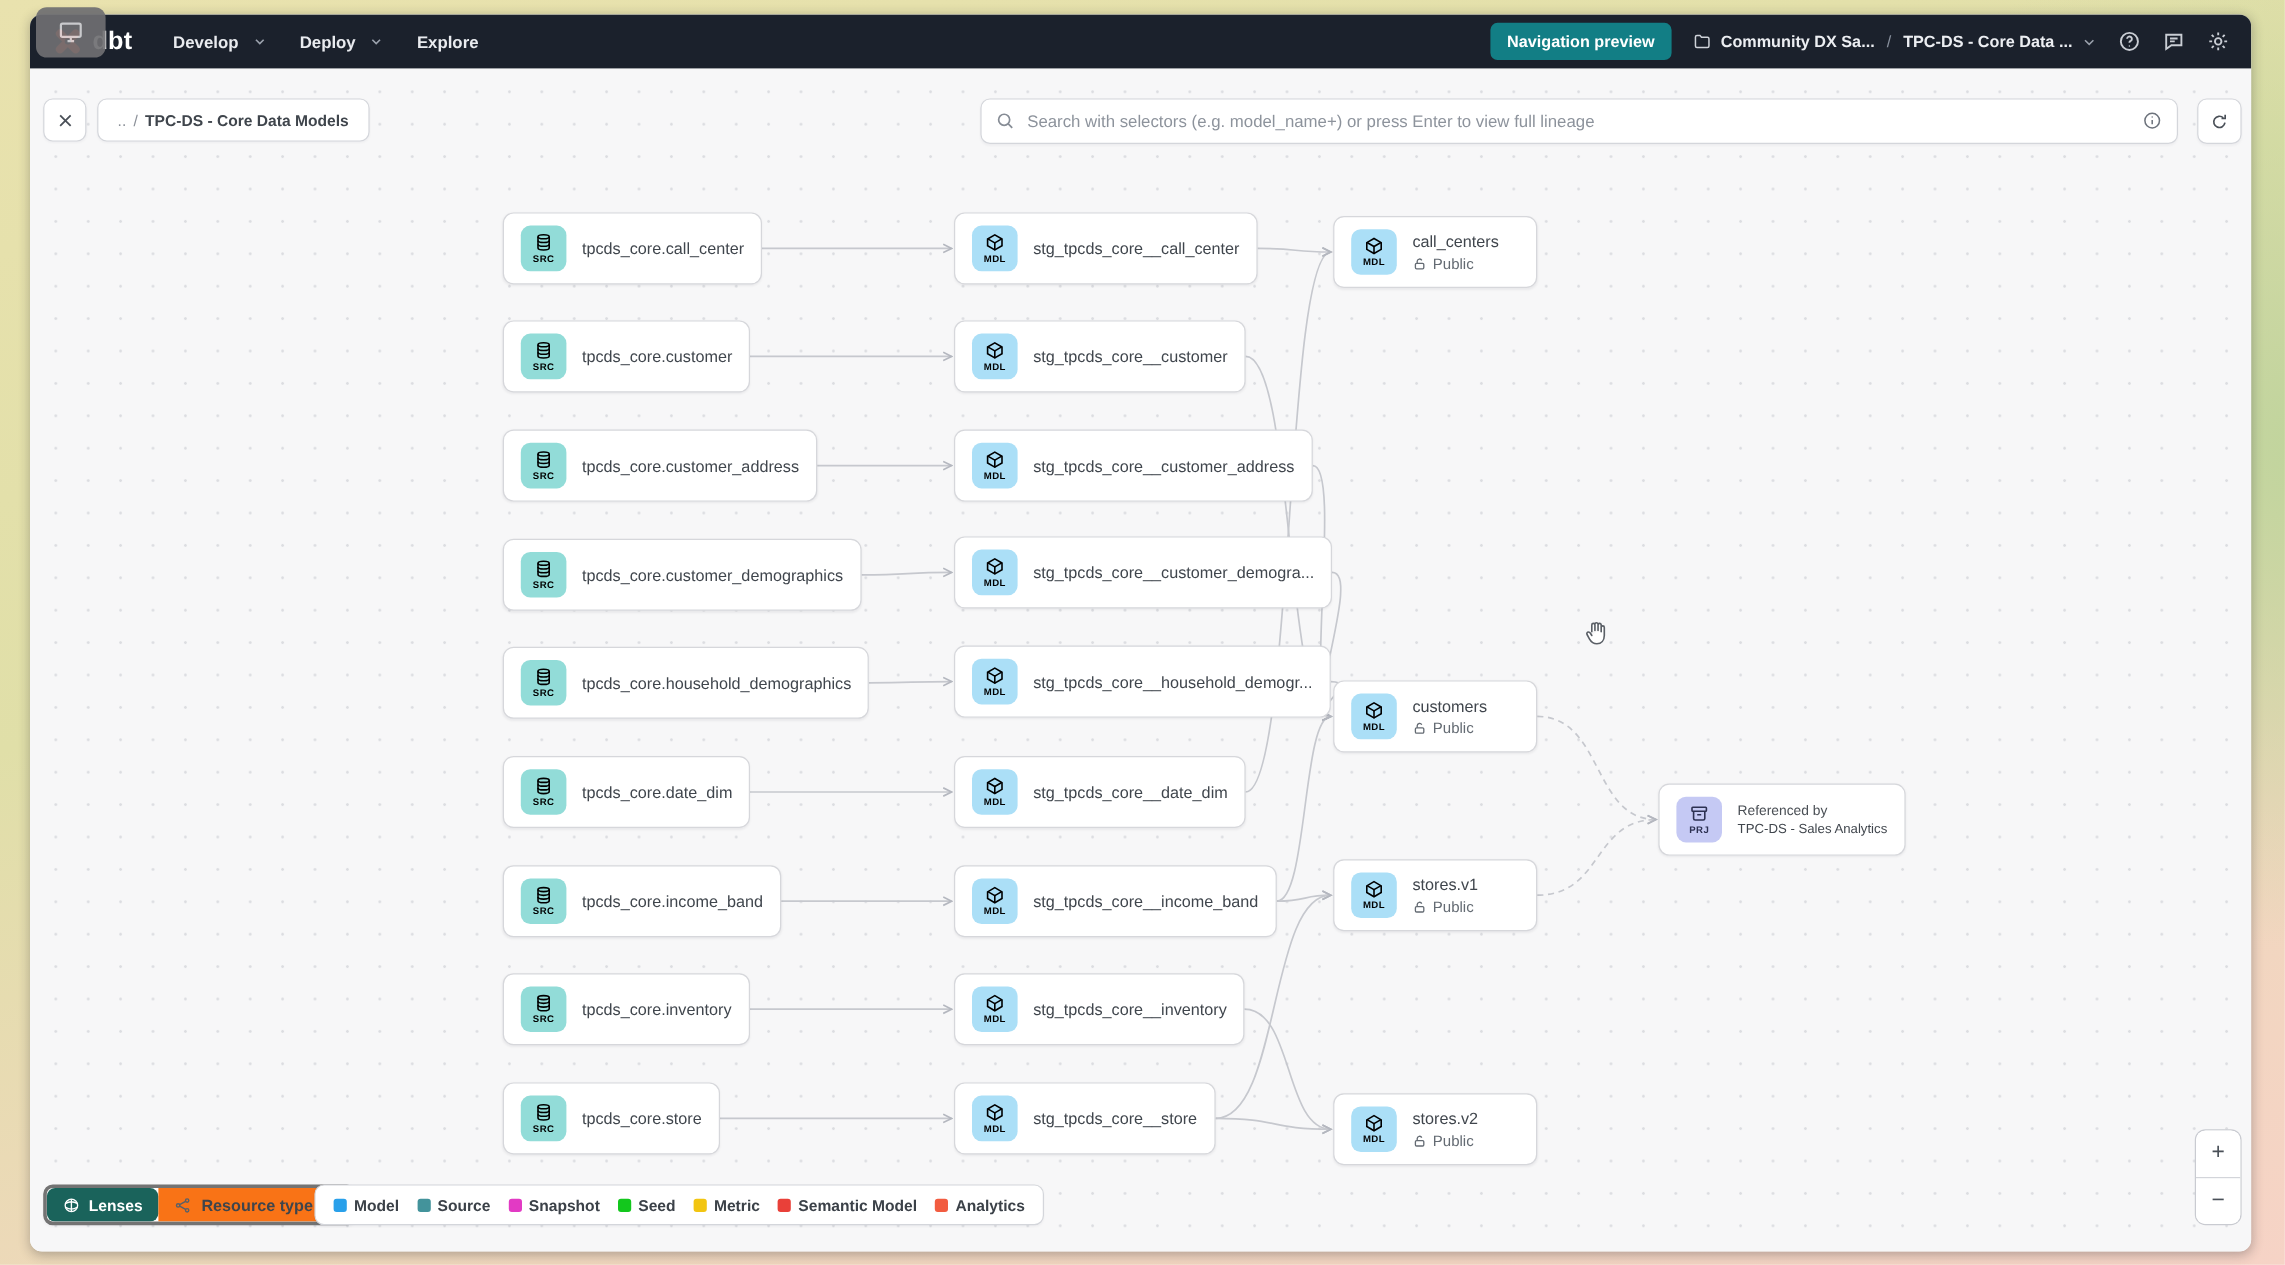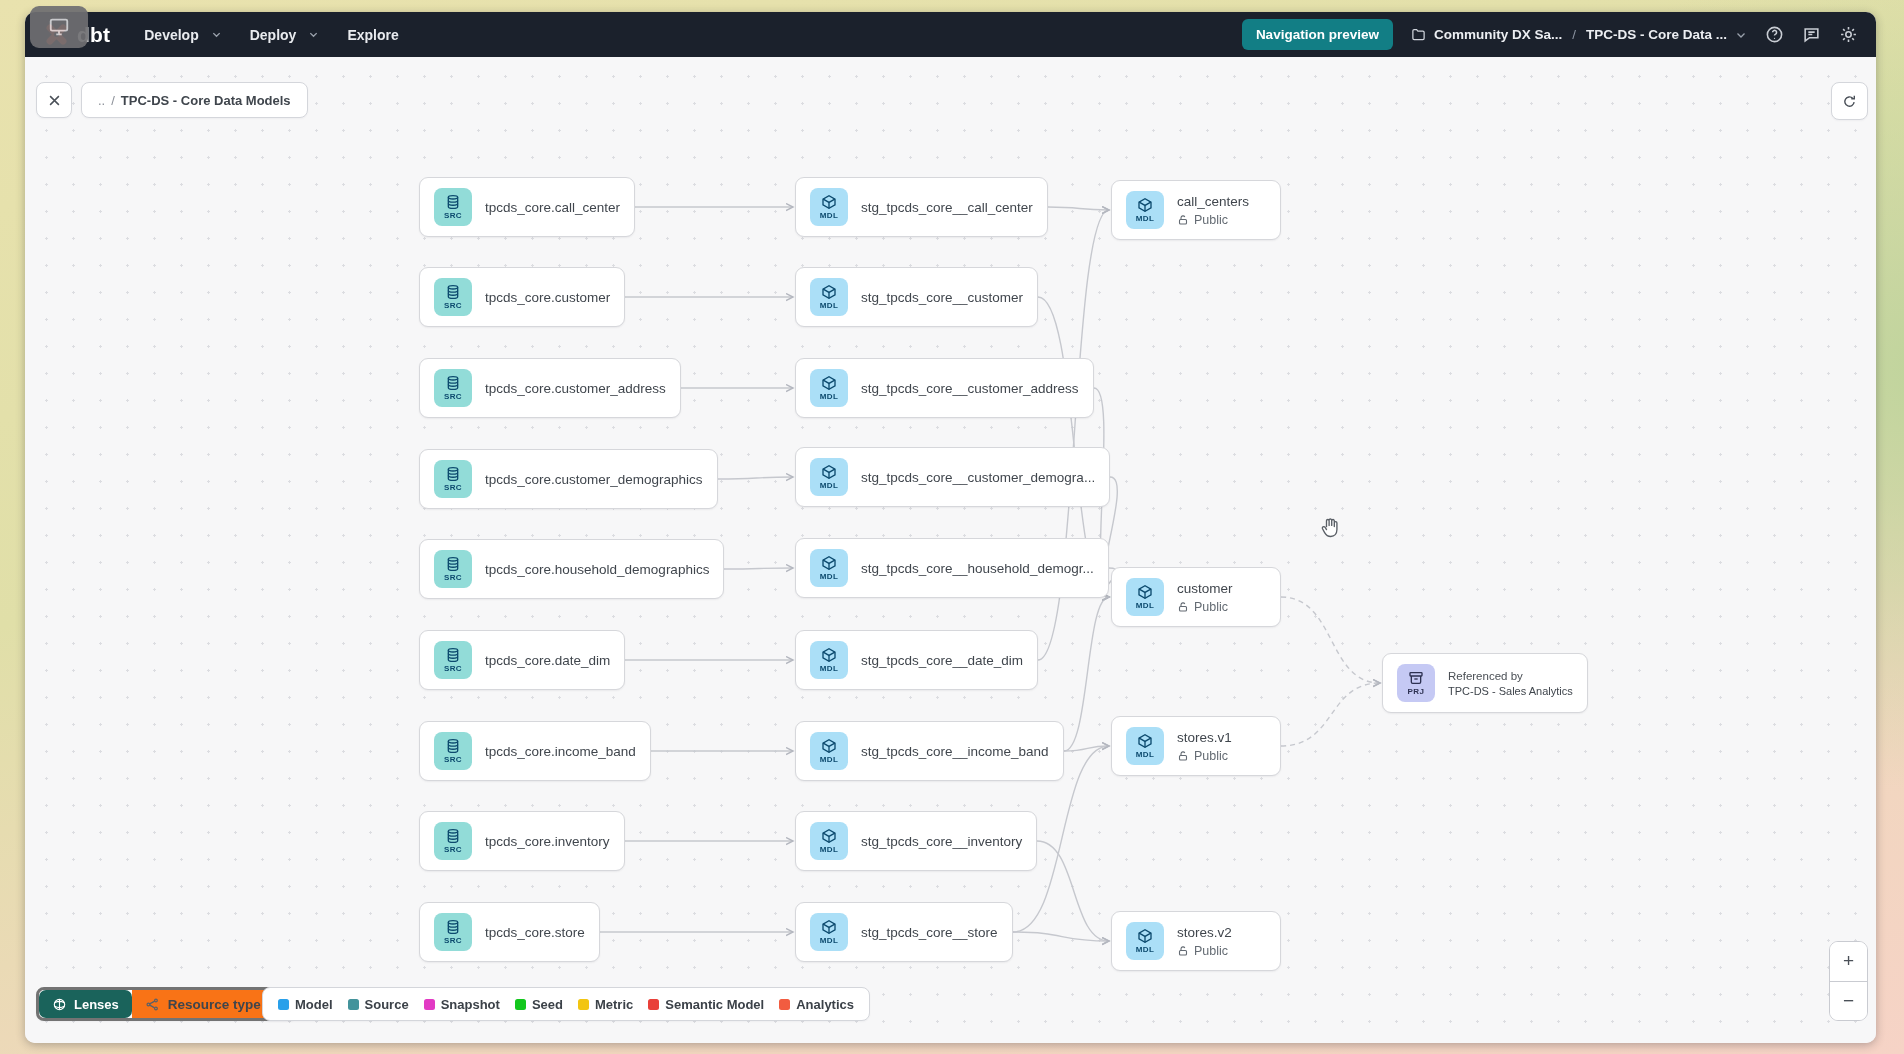--- a/index.html
+++ b/index.html
@@ -51,21 +51,21 @@
   .node{
     position:absolute; background:#fff; border:1px solid #d6d7db; border-radius:9px;
     box-shadow:0 1px 2px rgba(20,20,40,.06);
     display:flex; align-items:center; gap:13px; padding:10px 14px; cursor:pointer;
     width:max-content;
   }
   .node.model-pub{ min-width:170px; }
   .badge{
     width:38px; height:38px; border-radius:8px; flex:0 0 auto;
     display:flex; flex-direction:column; align-items:center; justify-content:center;
-    color:#0c4a6e;
+    color:#000000;
   }
   .badge .blabel{ font-size:8px; font-weight:700; letter-spacing:.4px; margin-top:1px; }
   .badge.src-badge{ background:#92dcd8; }
   .badge.mdl-badge{ background:#abdff7; }
   .badge.prj-badge{ background:#c5c9f4; color:#2d3152; }
   .nlabel{ font-size:13.5px; color:#40464d; font-weight:500; white-space:nowrap; }
   .nsub{ display:flex; align-items:center; gap:5px; margin-top:4px; color:#646b73; font-size:12.5px; }
   .nnote{ font-size:11.5px; color:#4a4f55; margin-bottom:3px; }
   .prj .nlabel{ font-size:11px; }
   .hand{ position:absolute; z-index:10; pointer-events:none; }
@@ -500,21 +500,21 @@
         <div class="node model-pub" style="left: 1086px; top: 510px;">
           <div class="badge mdl-badge">
             <svg width="16" height="16" viewBox="0 0 24 24" fill="none" stroke="currentColor" stroke-width="2">
               <path d="M21 16.2V7.8L12 2.6 3 7.8v8.4l9 5.2 9-5.2z"></path>
               <path d="M3.3 7.6L12 12.6l8.7-5"></path>
               <path d="M12 21.8v-9.2"></path>
             </svg>
             <span class="blabel">MDL</span>
           </div>
           <div>
-            <div class="nlabel">customer</div>
+            <div class="nlabel">customers</div>
             <div class="nsub">
               <svg width="12" height="12" viewBox="0 0 24 24" fill="none" stroke="currentColor" stroke-width="2.2">
                 <rect x="5" y="11" width="14" height="9" rx="2"></rect>
                 <path d="M8 11V7.5A4 4 0 0 1 15.6 6"></path>
               </svg>
               <span>Public</span>
             </div>
           </div>
         </div>
         <div class="node model-pub" style="left: 1086px; top: 659px;">
@@ -581,20 +581,36 @@
 
   <div class="btn-sq" id="close-btn">
     <svg width="15" height="15" viewBox="0 0 24 24" fill="none" stroke="currentColor" stroke-width="2.4">
         <path d="M5 5l14 14M19 5L5 19"></path>
       </svg>
   </div>
   <div class="chip">
     <span class="dots">..</span>
     <span class="dots">/</span>
     <span>TPC-DS - Core Data Models</span>
+  </div>
+  <div class="searchwrap">
+    <input type="text" placeholder="Search with selectors (e.g. model_name+) or press Enter to view full lineage" style="">
+    <span class="search-ic">
+      <svg width="17" height="17" viewBox="0 0 24 24" fill="none" stroke="currentColor" stroke-width="2">
+          <circle cx="11" cy="11" r="6.5"></circle>
+          <path d="M15.9 15.9L20.5 20.5"></path>
+        </svg>
+    </span>
+    <span class="info-ic">
+      <svg width="17" height="17" viewBox="0 0 24 24" fill="none" stroke="currentColor" stroke-width="1.8">
+          <circle cx="12" cy="12" r="8.6"></circle>
+          <path d="M12 11.2v5"></path>
+          <circle cx="12" cy="7.8" r="0.9" fill="currentColor" stroke="none"></circle>
+        </svg>
+    </span>
   </div>
   <div class="btn-sq" id="refresh-btn">
     <svg width="17" height="17" viewBox="0 0 24 24" fill="none" stroke="currentColor" stroke-width="2">
         <path d="M18.5 13a6.6 6.6 0 1 1-1.9-5.6"></path>
         <path d="M18.8 3.8v4.3h-4.3"></path>
       </svg>
   </div>
 
   <div class="lens-group">
     <button class="lenses-btn">

